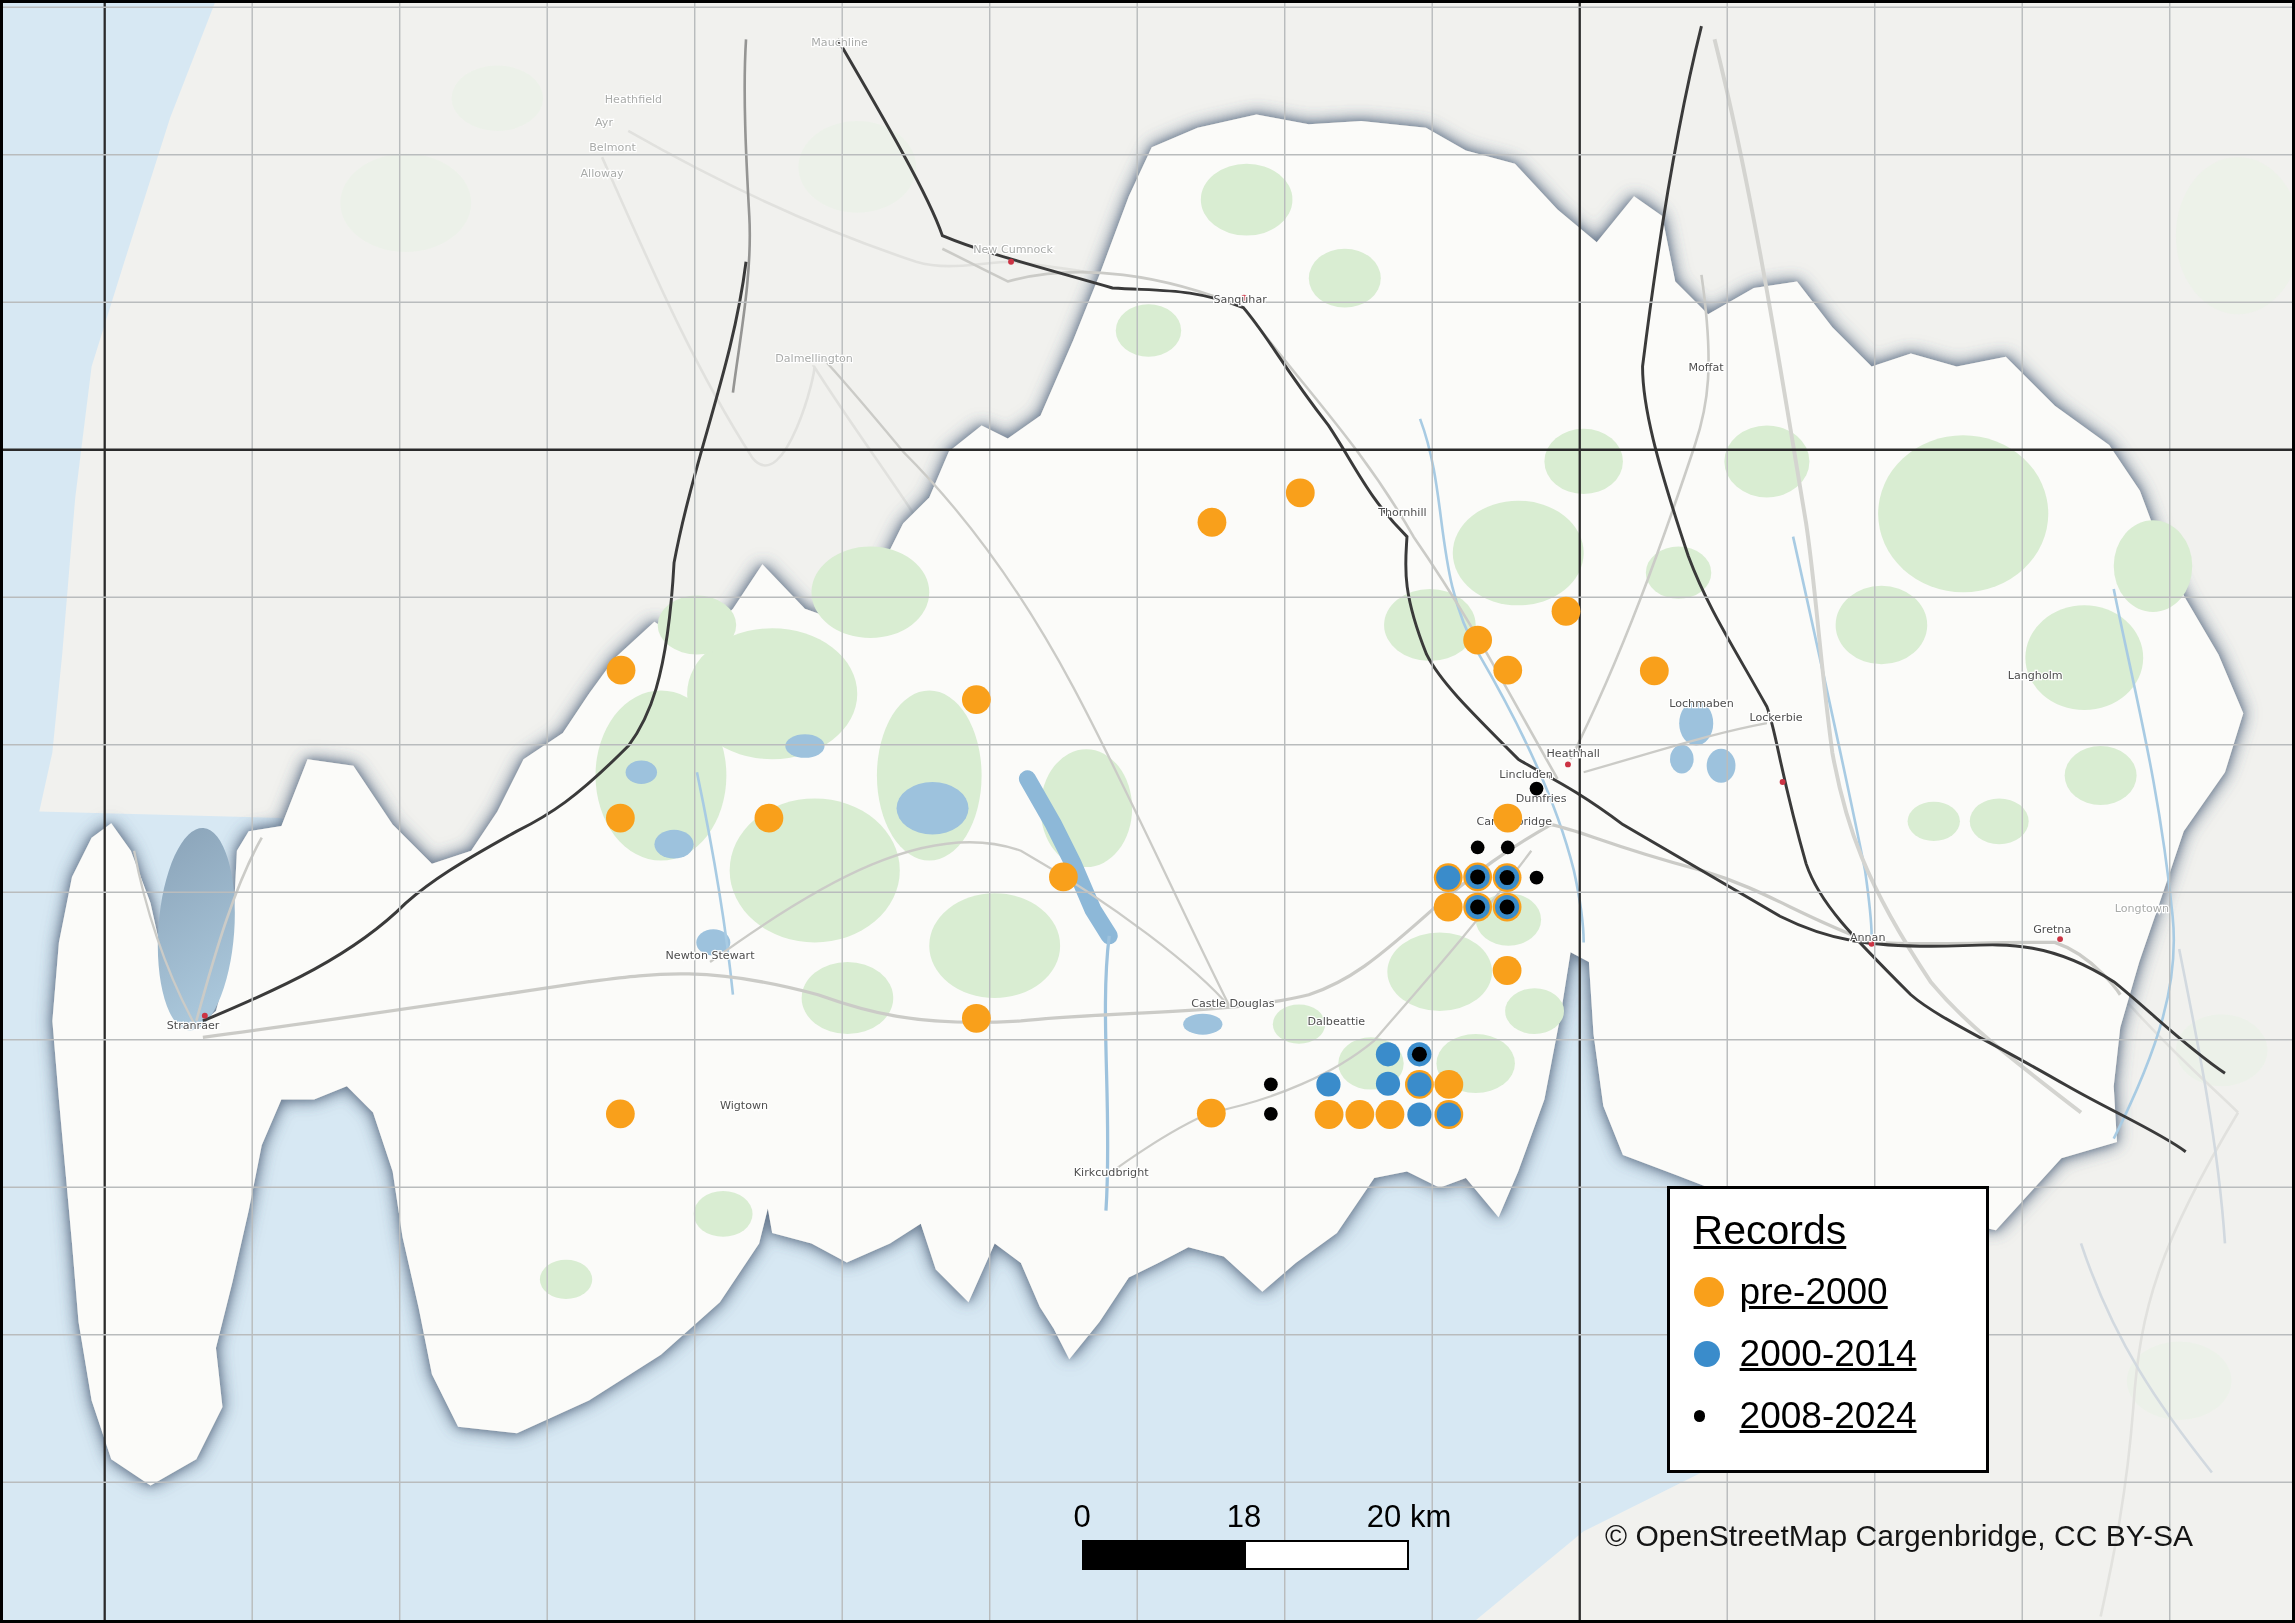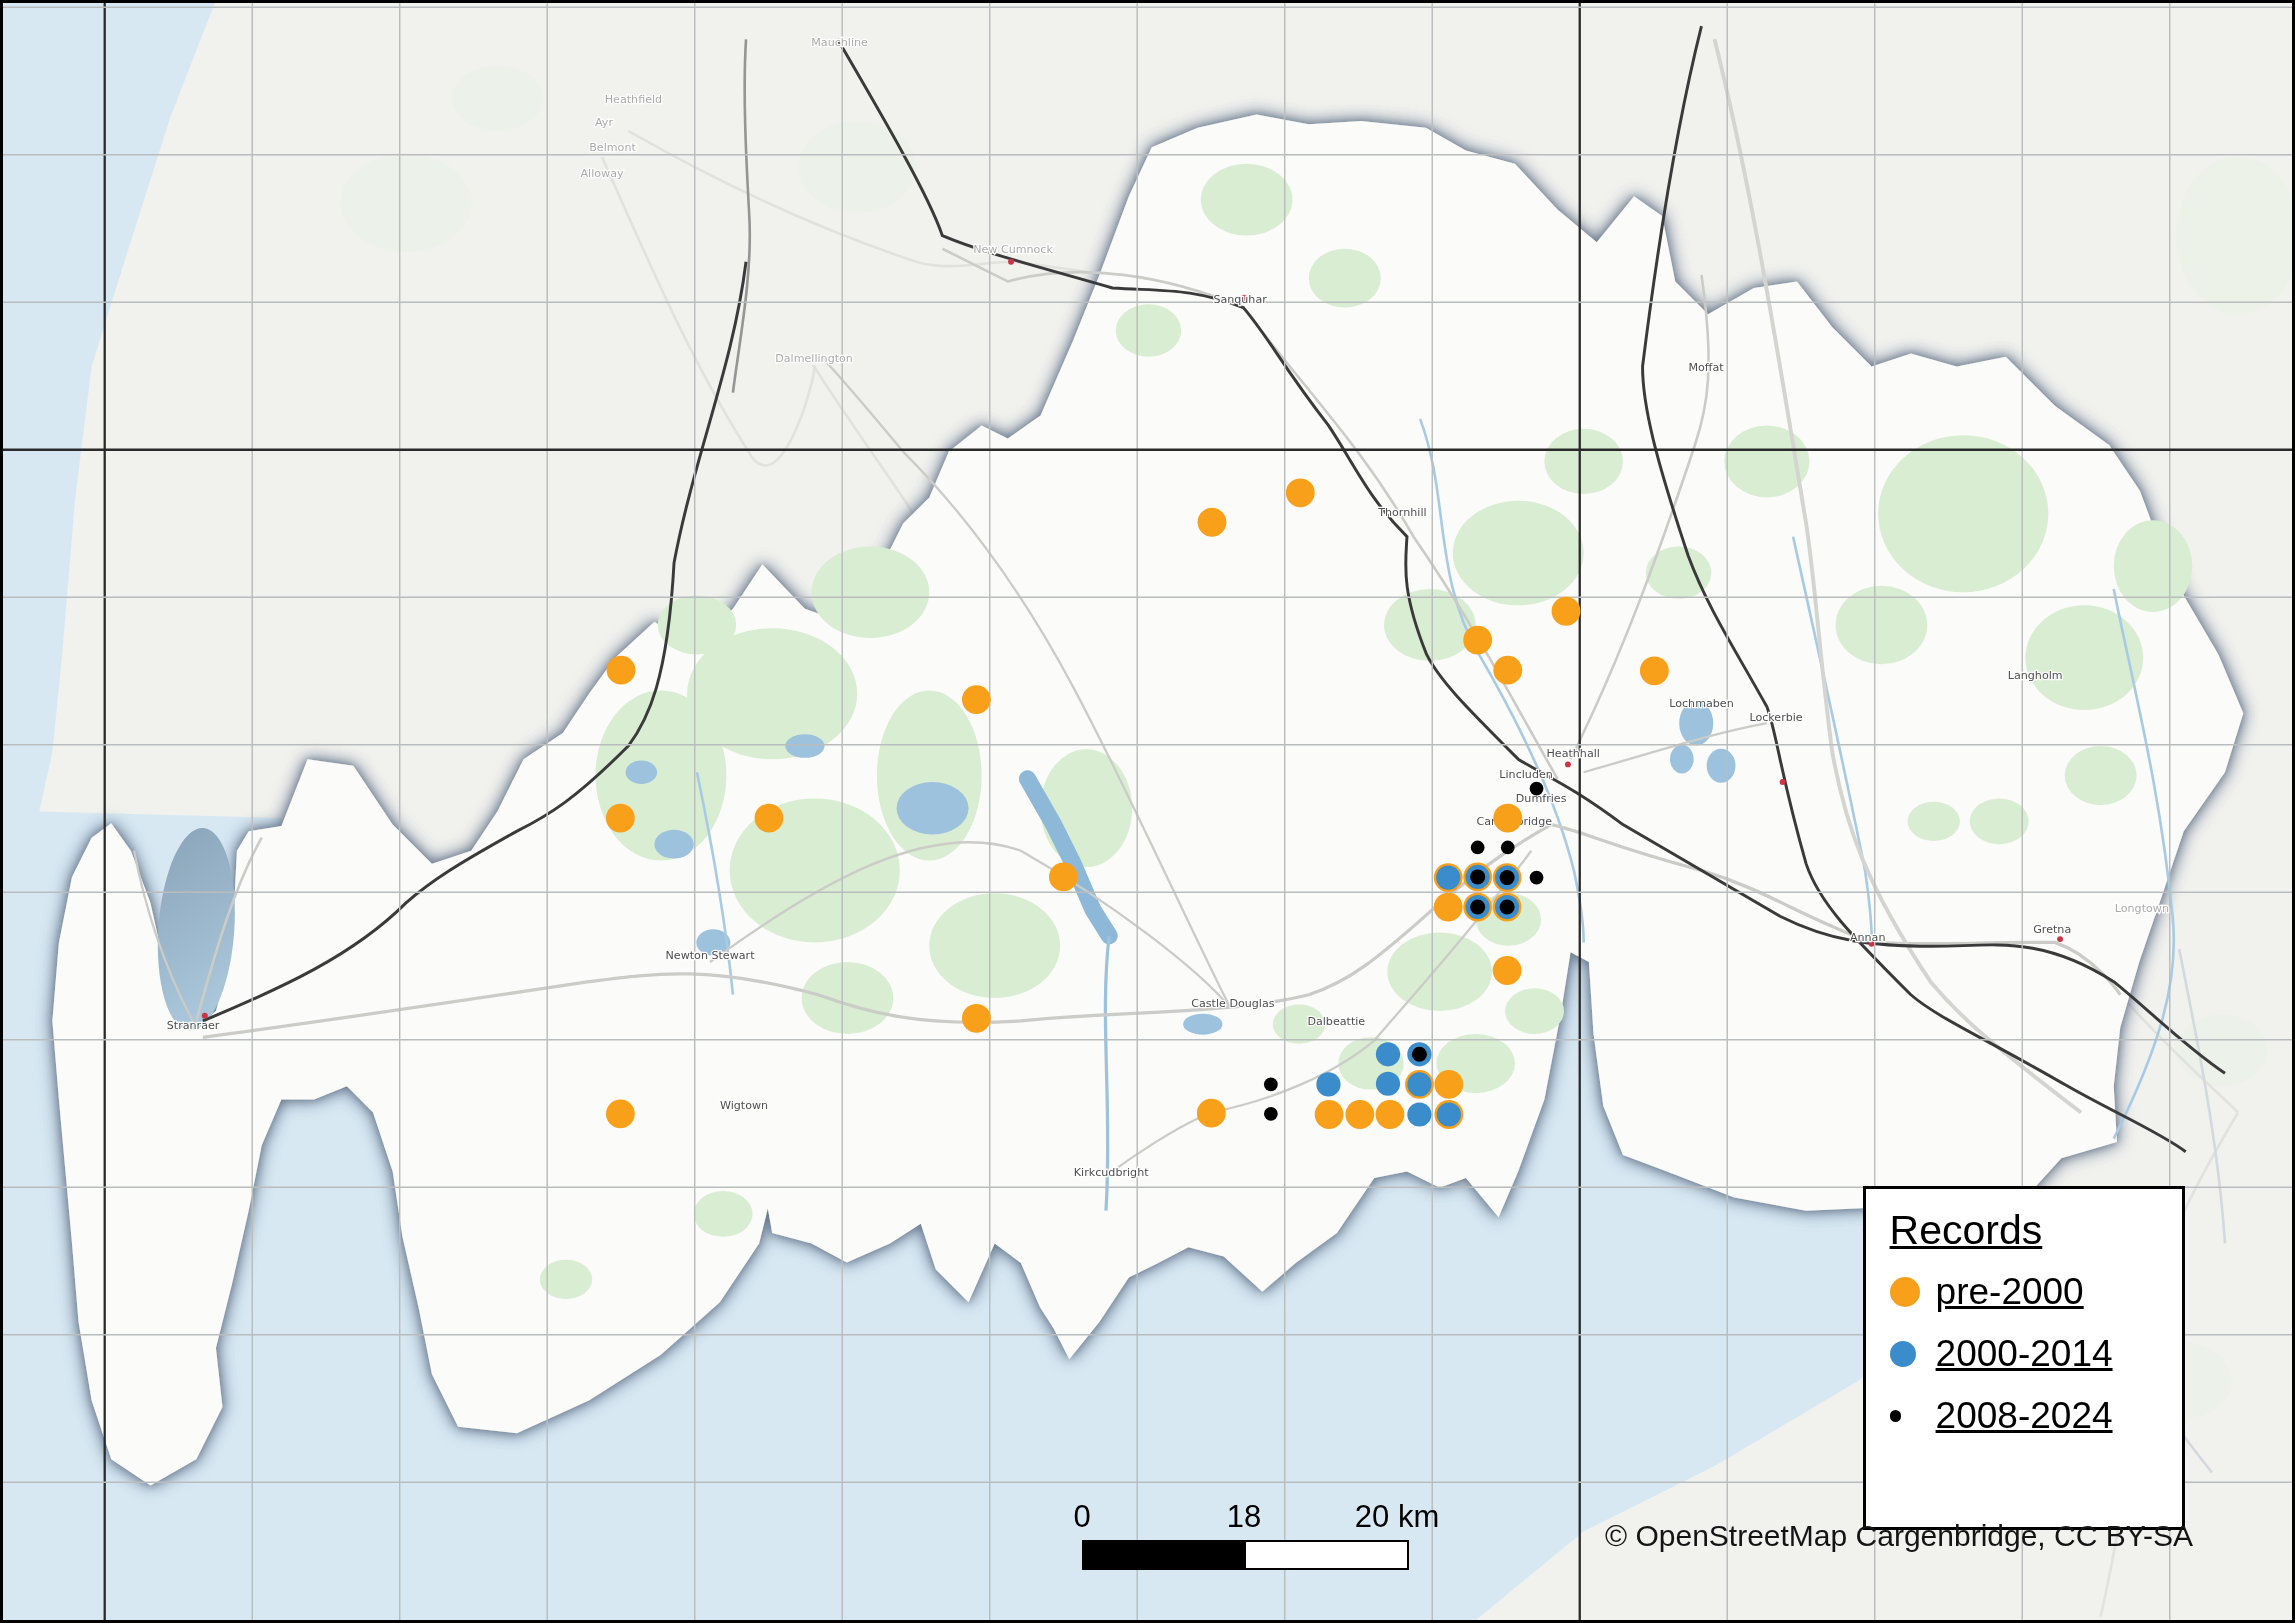--- a/index.html
+++ b/index.html
@@ -7,33 +7,33 @@
           font-family:"Liberation Sans",sans-serif;background:#f1f1ee;}
   #map-svg{position:absolute;left:0;top:0;}
   .town-label{font-size:17px;fill:#4e4e4e;stroke:#ffffff;stroke-width:3.5px;
               paint-order:stroke;text-anchor:middle;font-family:"DejaVu Sans",sans-serif;}
   .town-label.outside{fill:#a9aba9;}
   .grid-light{stroke:#b9bcbd;stroke-width:2.2;}
   .grid-dark{stroke:#2a2a2a;stroke-width:3.5;}
   .map-border{position:absolute;left:0;top:0;width:2289px;height:1617px;
               border:3.3px solid #000;pointer-events:none;}
   
-  .legend{position:absolute;left:1863px;top:1186px;width:322px;height:344px;
+  .legend{position:absolute;left:1667px;top:1186px;width:322px;height:287px;
           background:#fff;border:3.3px solid #000;box-sizing:border-box;}
   .legend-title{font-size:41px;color:#000;text-decoration:underline;
                 text-decoration-thickness:2.6px;margin:18.3px 0 6.5px 23.6px;}
   .legend-row{display:flex;align-items:center;height:62px;margin-left:23.6px;text-decoration:underline;}
   .legend-dot-col{width:46px;display:flex;justify-content:flex-start;align-items:center;}
   .ldot{border-radius:50%;display:inline-block;}
   .legend-item-label{font-size:37px;color:#000;}
   
   .scalebar{position:absolute;left:1082px;top:1499px;width:323px;}
   .scalebar-labels{position:relative;height:41px;font-size:31px;color:#000;}
   .scalebar-labels span{position:absolute;transform:translateX(-50%);}
-  .sb-0{left:0;} .sb-10{left:162px;} .sb-20{left:315px;white-space:nowrap;}
+  .sb-0{left:0;} .sb-10{left:162px;} .sb-20{left:327px;white-space:nowrap;}
   .scalebar-bar{width:323px;height:26px;border:2.6px solid #000;display:flex;background:#fff;}
   .scalebar-bar .half{width:50%;height:100%;}
   .half.filled{background:#000;} .half.empty{background:#fff;}
   
   .attribution{position:absolute;left:1605px;top:1519px;font-size:30px;color:#141414;
                white-space:nowrap;}
 </style>
 </head>
 <body>
 

